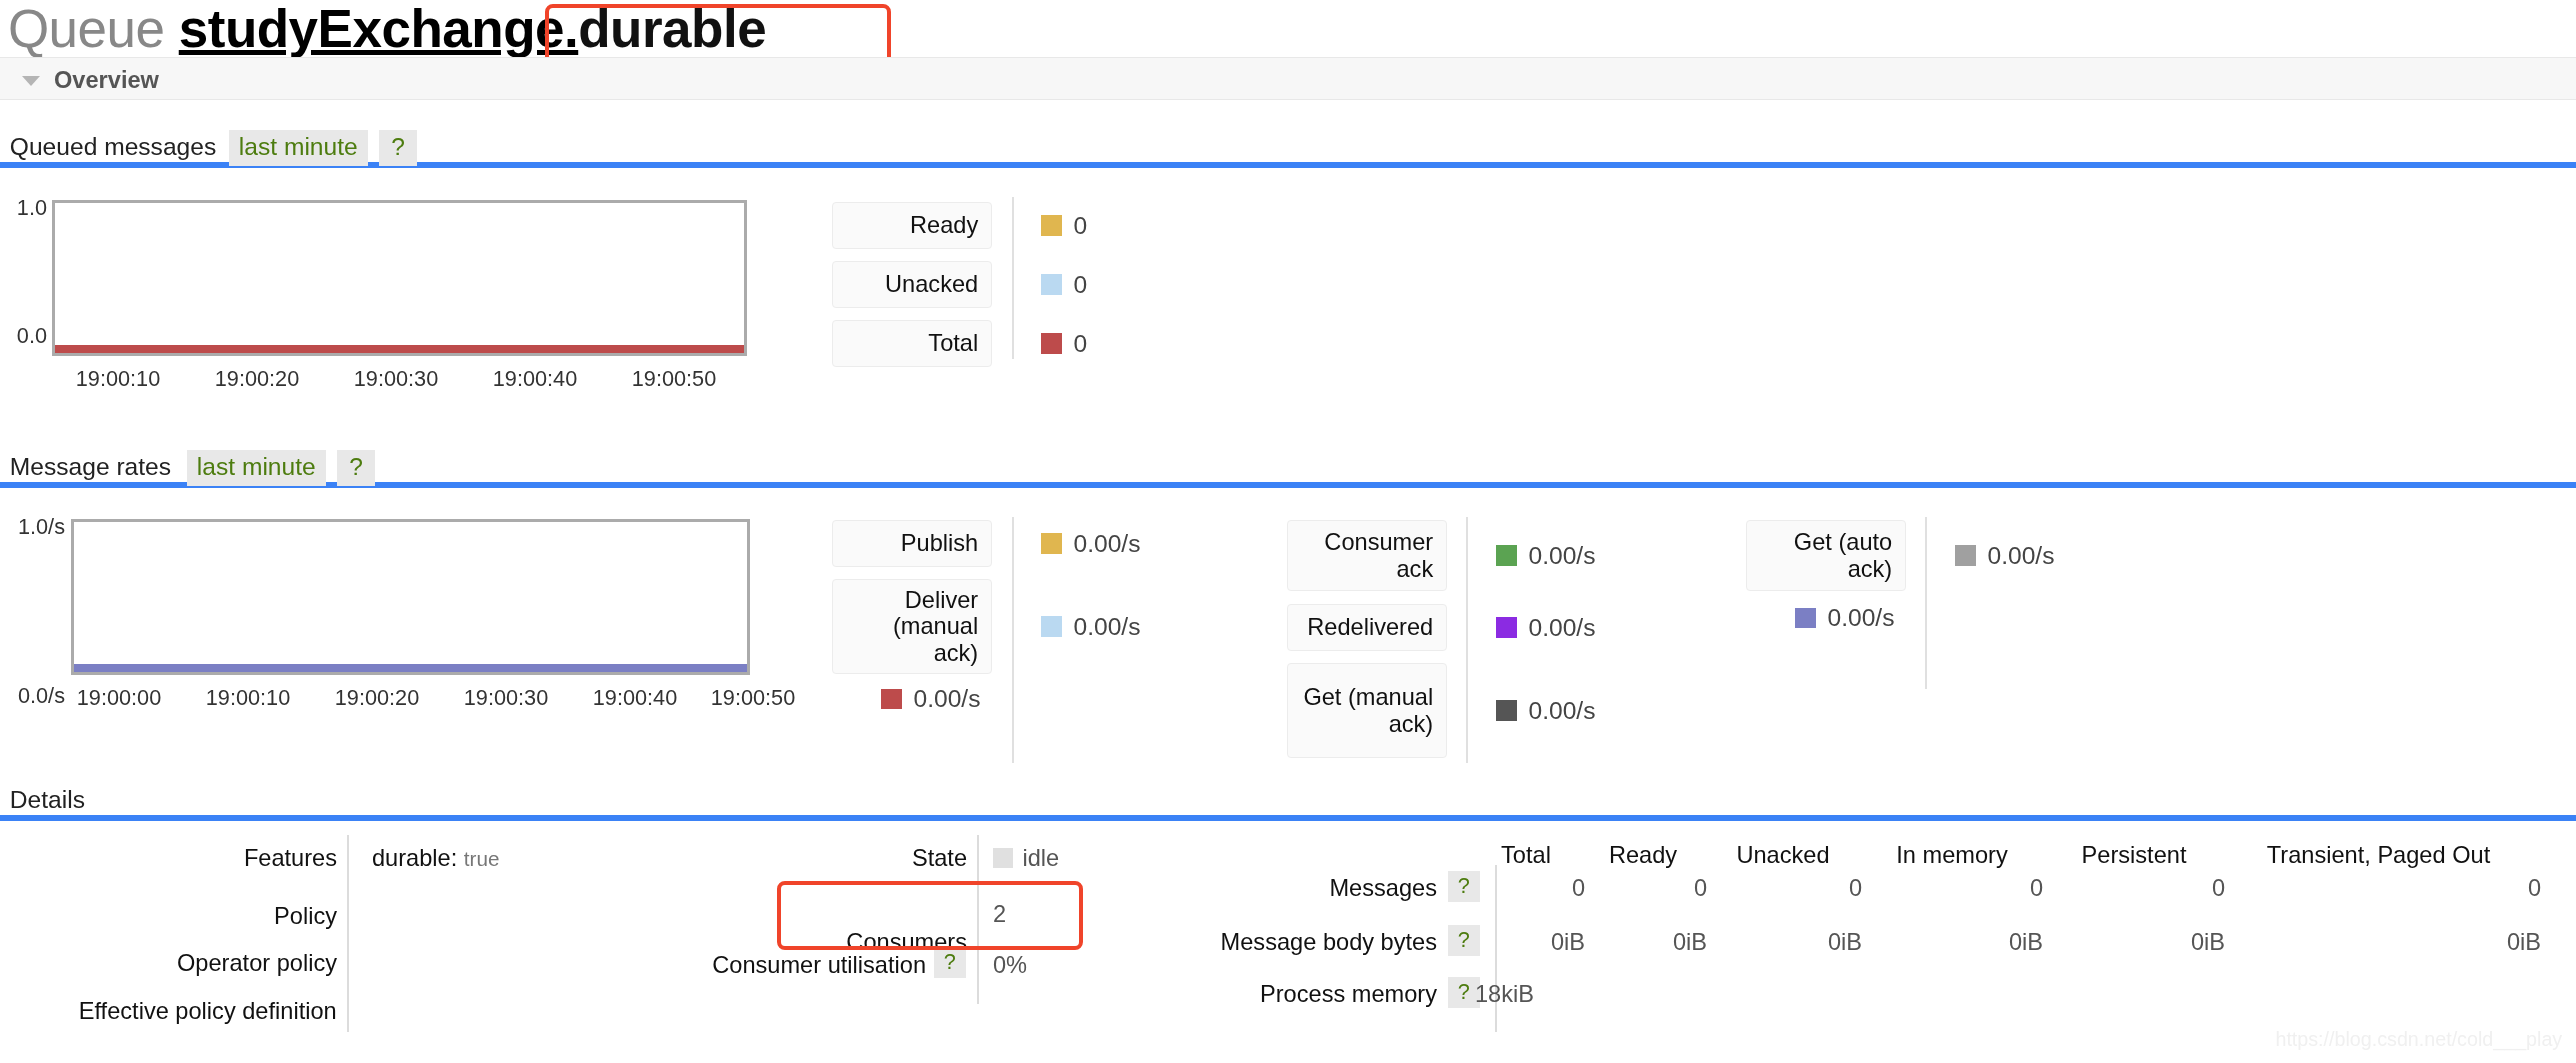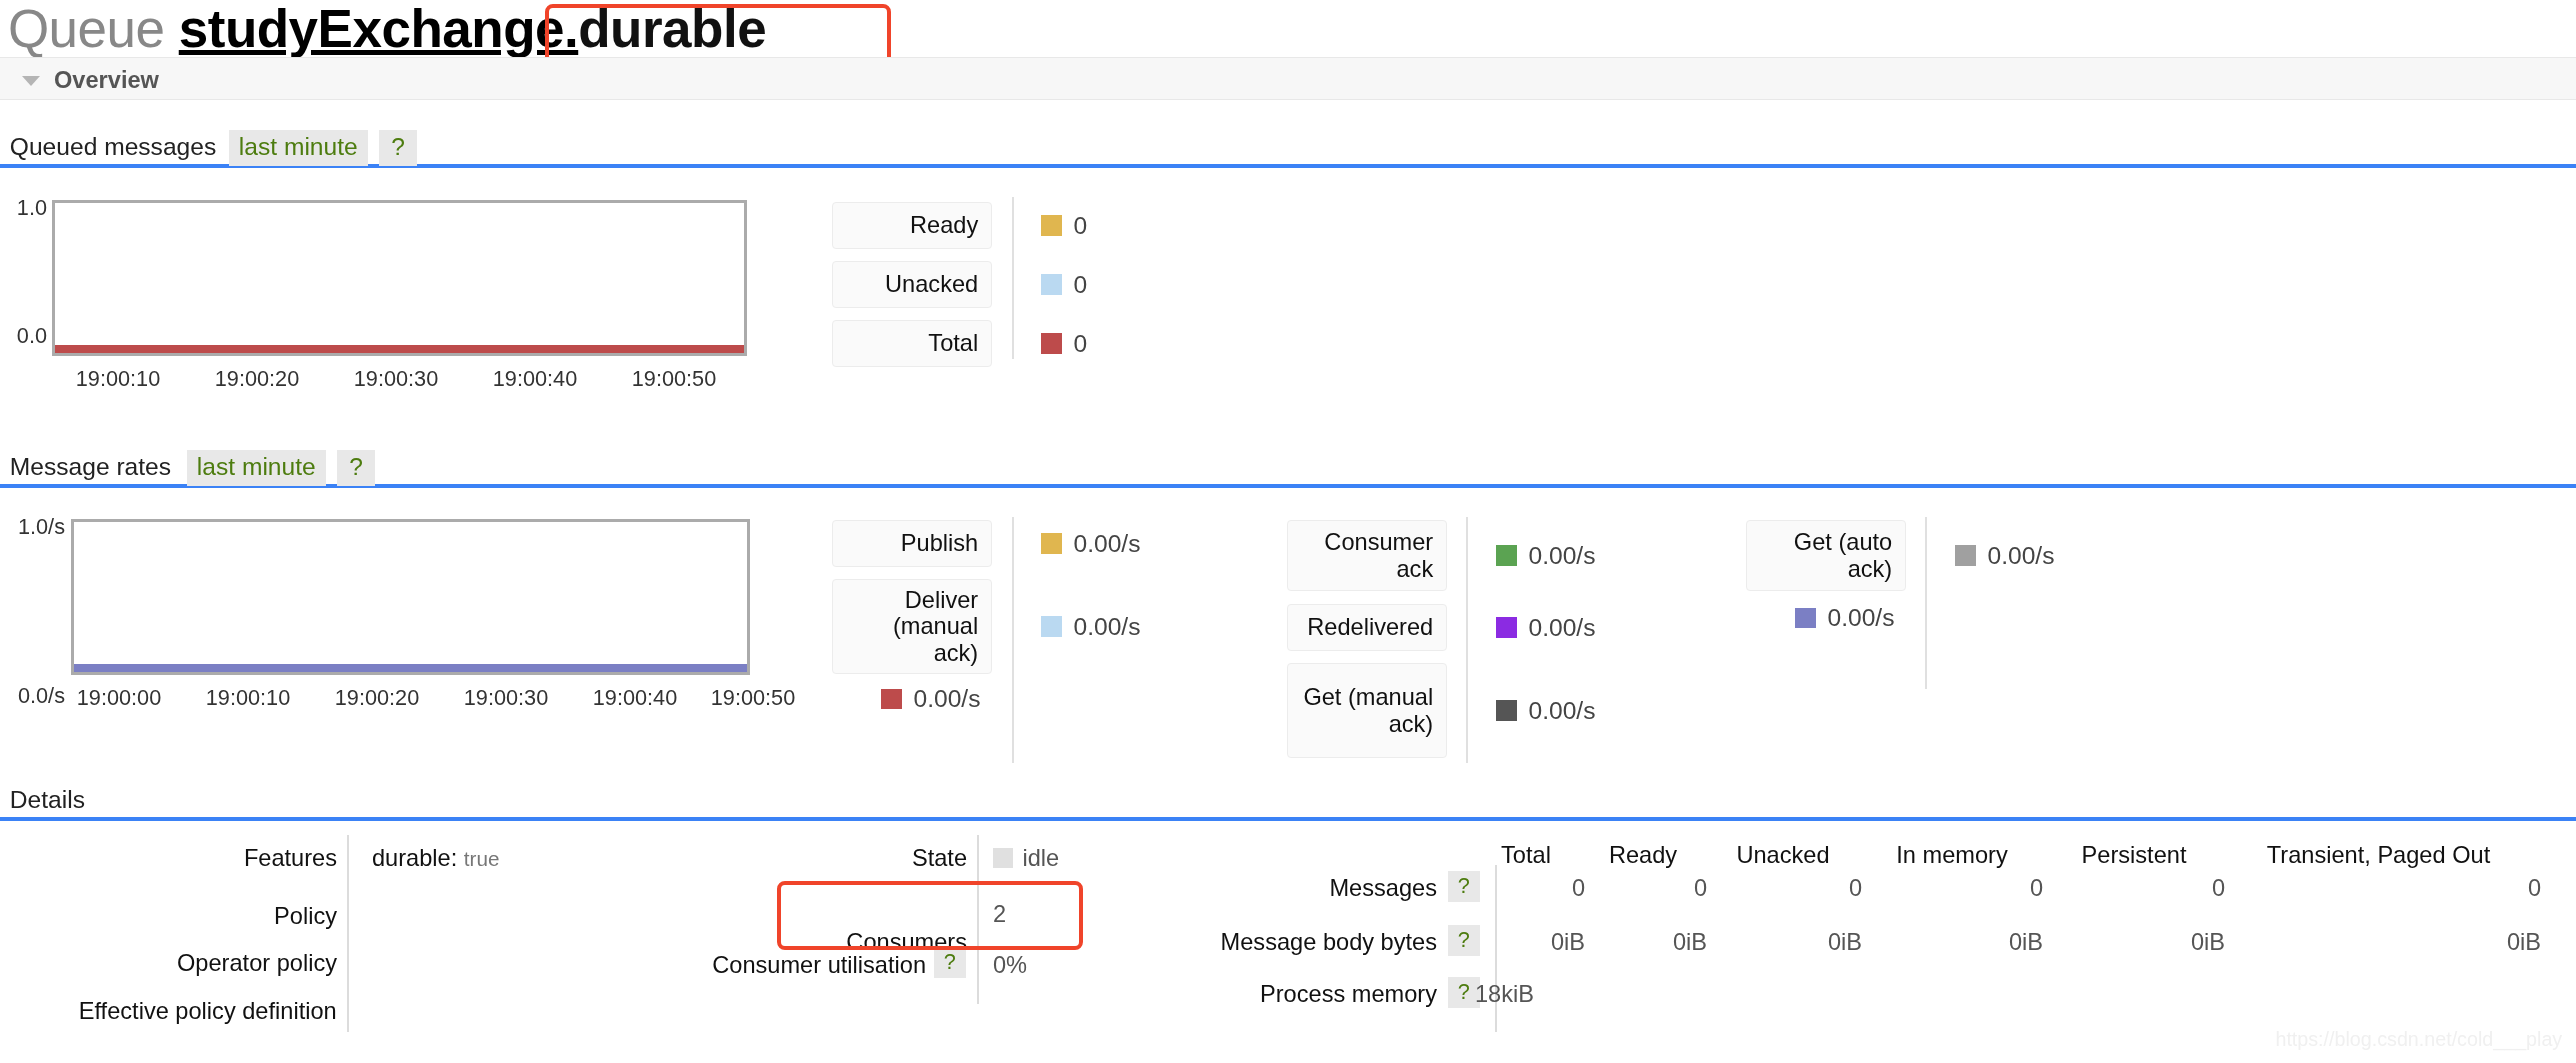--- a/index.html
+++ b/index.html
@@ -58,21 +58,21 @@
   .section-bar .label {
     position: absolute; left: 54px; top: 8.9px;
     font-size: 23.6px; font-weight: 700; color: #555;
   }
 
   
   .subhead {
     position: absolute;
     left: 0; width: 2576px;
     height: 35px;
-    border-bottom: 4px solid #3b82f6;
+    border-bottom: 6px solid #3b82f6;
     box-sizing: border-box;
   }
   .subhead .sh-text {
     position: absolute; left: 9.8px; top: 0px;
     font-size: 24.6px; color: #222; white-space: nowrap;
   }
   .tag {
     display: inline-block;
     background: #e8e8e8;
     color: #4d7c0f;

